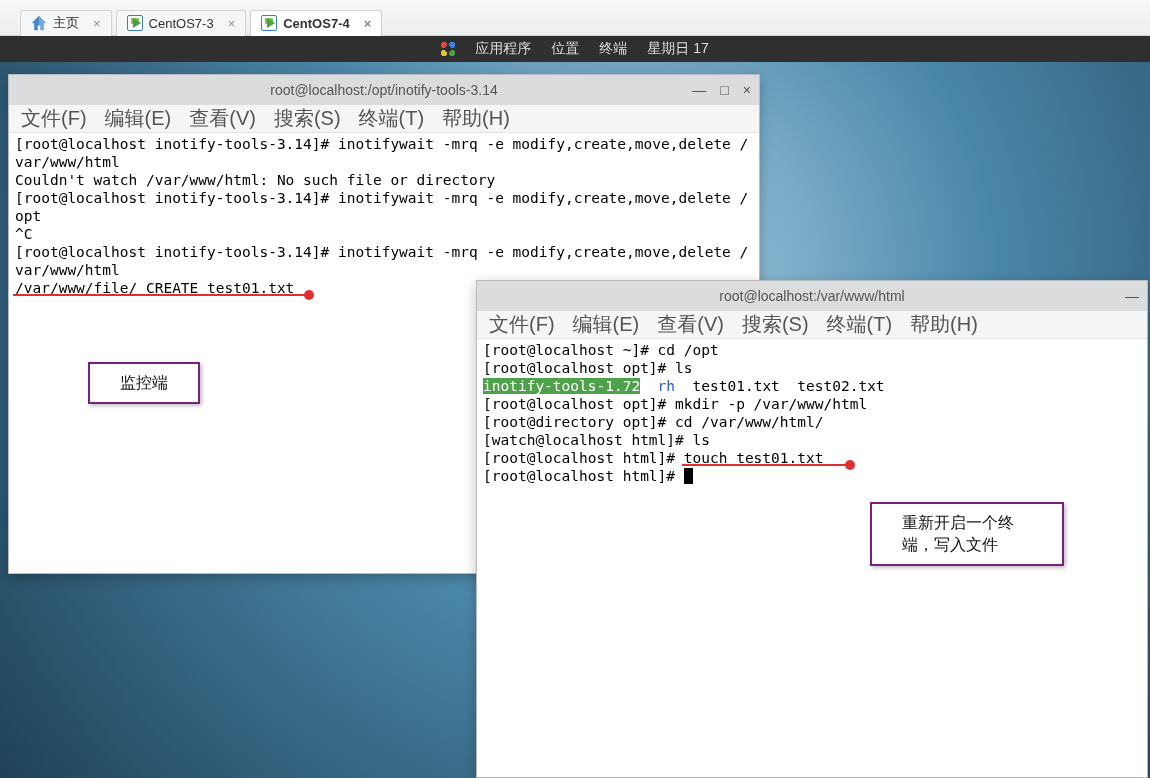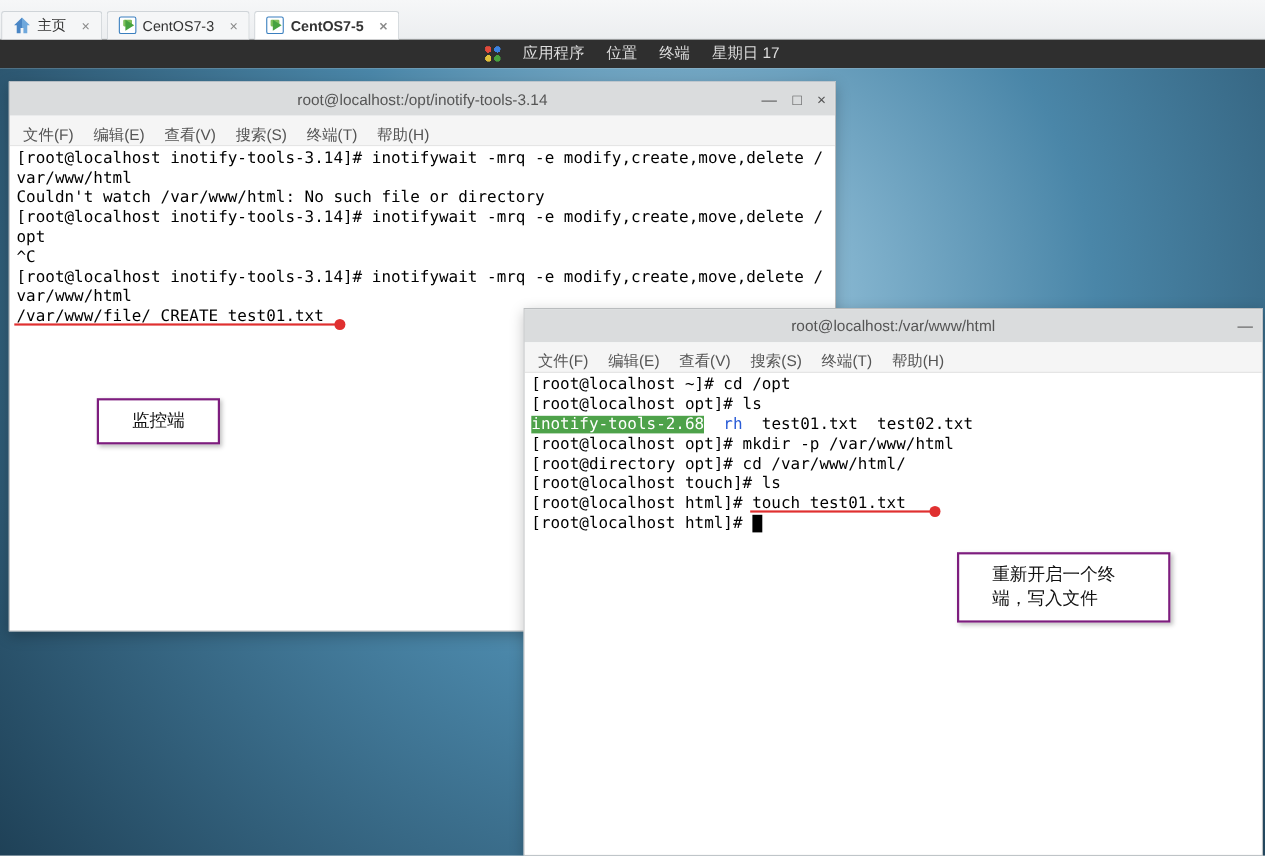--- a/index.html
+++ b/index.html
@@ -10,21 +10,21 @@
     overflow: hidden;
     background: #fff;
     position: relative;
   }
   
   .vm-tabs {
     height: 36px;
     background: linear-gradient(#f6f7f8, #eceef0);
     border-bottom: 1px solid #cfd4d8;
     display: flex; align-items: center;
-    padding-left: 1px; gap: 4px;
+    padding-left: 20px; gap: 4px;
   }
   .vm-tab {
     height: 26px;
     display: flex; align-items: center; gap: 6px;
     padding: 0 10px;
     border: 1px solid #cfd4d8;
     border-bottom: none;
     border-radius: 3px 3px 0 0;
     background: #f5f6f7;
     font-size: 13px;
@@ -98,21 +98,21 @@
     font-size: 14px;
   }
   .termwin .titlebar .controls {
     position:absolute; right:8px; top:0;
     display:flex; gap:14px; align-items:center; height:100%;
     color:#555; font-size:14px;
   }
   .termwin .titlebar .controls span { cursor:default; }
   .termwin .menubar {
     height: 28px; display:flex; align-items:flex-end; gap:18px;
-    padding: 0 12px; color:#555; font-size: 14px;
+    padding: 0 12px; color:#555; font-size: 20px;
     border-bottom: 1px solid #e2e2e2;
     background:#f5f5f5;
   }
   .termwin .termbody {
     flex: 1;
     padding: 2px 6px;
     font-family: "DejaVu Sans Mono", "Liberation Mono", monospace;
     font-size: 14.5px;
     line-height: 18px;
     color: #000;
@@ -159,21 +159,21 @@
   </div>
   <div class="vm-tab" style="position:relative;">
     <span class="ico ico-vm"></span>
     <span class="play"></span>
     <span>CentOS7-3</span>
     <span class="close-x">×</span>
   </div>
   <div class="vm-tab active" style="position:relative;">
     <span class="ico ico-vm"></span>
     <span class="play"></span>
-    <span>CentOS7-5</span>
+    <span>CentOS7-4</span>
     <span class="close-x">×</span>
   </div>
 </div>
 
 <div class="desktop-menubar">
   <div class="left">
     <span class="ico-apps"></span>
     <span>应用程序</span>
     <span>位置</span>
     <span>终端</span>
@@ -224,24 +224,24 @@
     <div class="menubar">
       <span>文件(F)</span>
       <span>编辑(E)</span>
       <span>查看(V)</span>
       <span>搜索(S)</span>
       <span>终端(T)</span>
       <span>帮助(H)</span>
     </div>
     <div class="termbody"><span>[root@localhost ~]# cd /opt</span>
 <span>[root@localhost opt]# ls</span>
-<span class="hl-green">inotify-tools-2.68</span>  <span class="fg-blue">rh</span><span>  test01.txt  test02.txt</span>
+<span class="hl-green">inotify-tools-1.72</span>  <span class="fg-blue">rh</span><span>  test01.txt  test02.txt</span>
 <span>[root@localhost opt]# mkdir -p /var/www/html</span>
 <span>[root@directory opt]# cd /var/www/html/</span>
-<span>[root@localhost touch]# ls</span>
+<span>[watch@localhost html]# ls</span>
 <span>[root@localhost html]# touch test01.txt</span>
 <span>[root@localhost html]# </span><span class="cursor-block"></span>
       <div class="red-underline" style="left:205px; top:125px; width:168px;"></div>
     </div>
   </div>
 
   <div class="annot" style="left:870px; top:440px; width:194px;">
     <span>重新开启一个终端，写入文件</span>
   </div>
 

